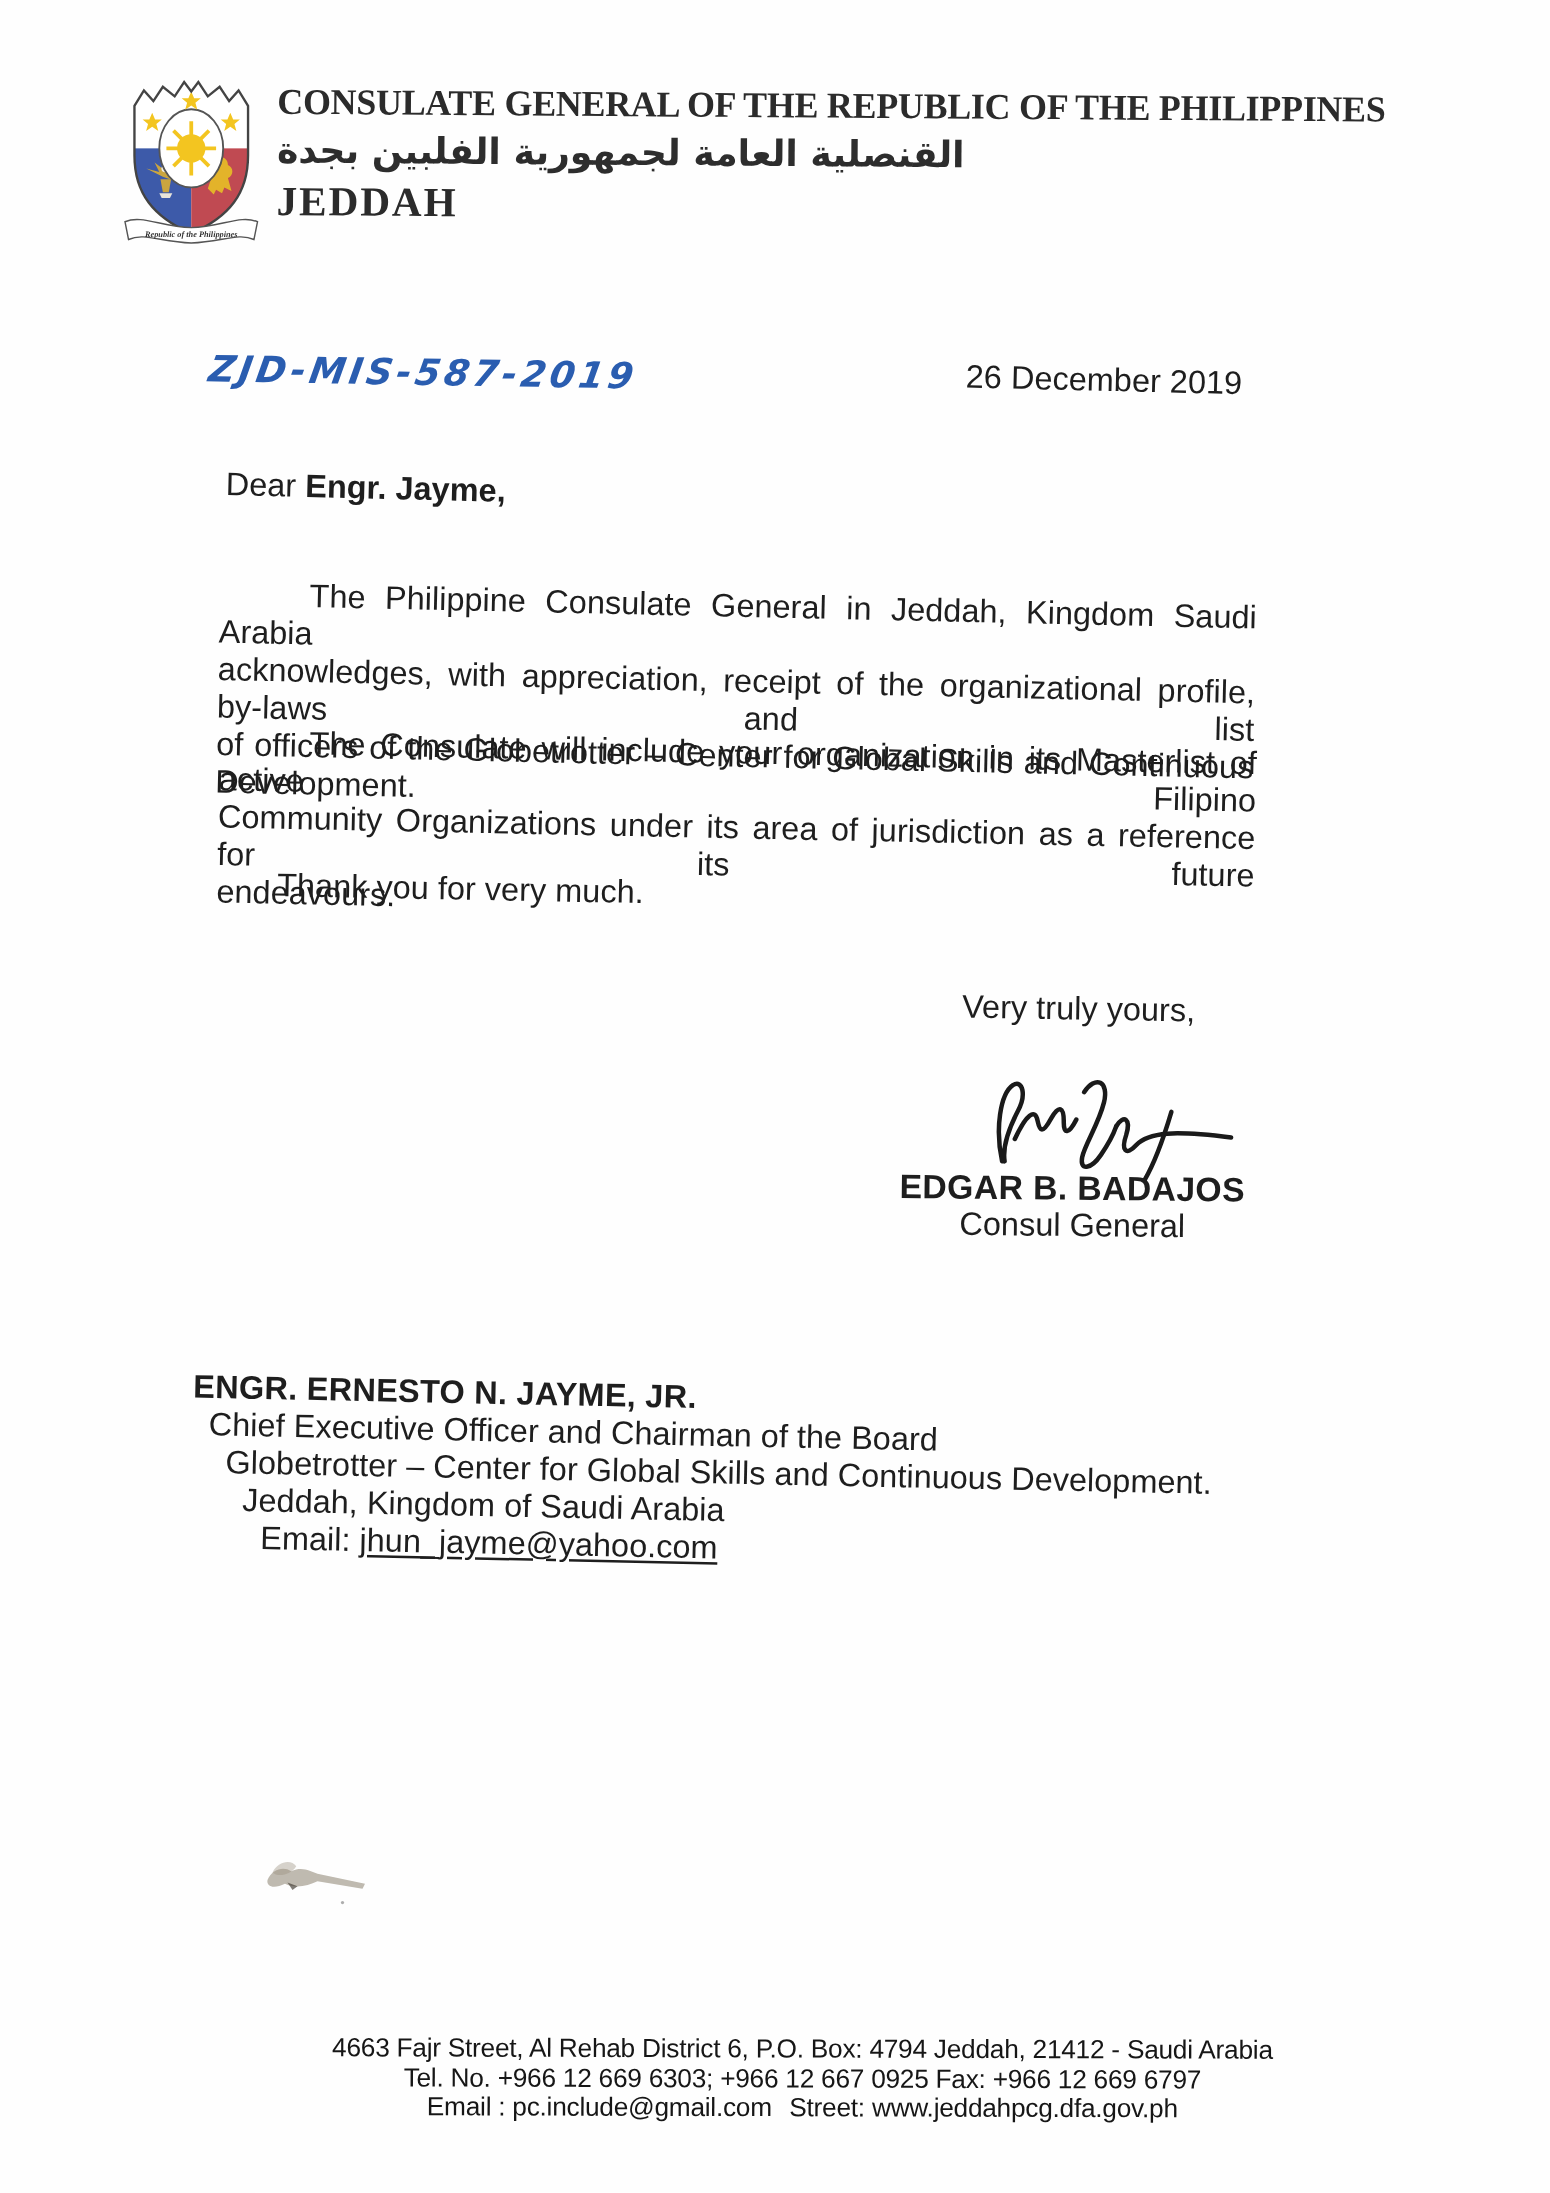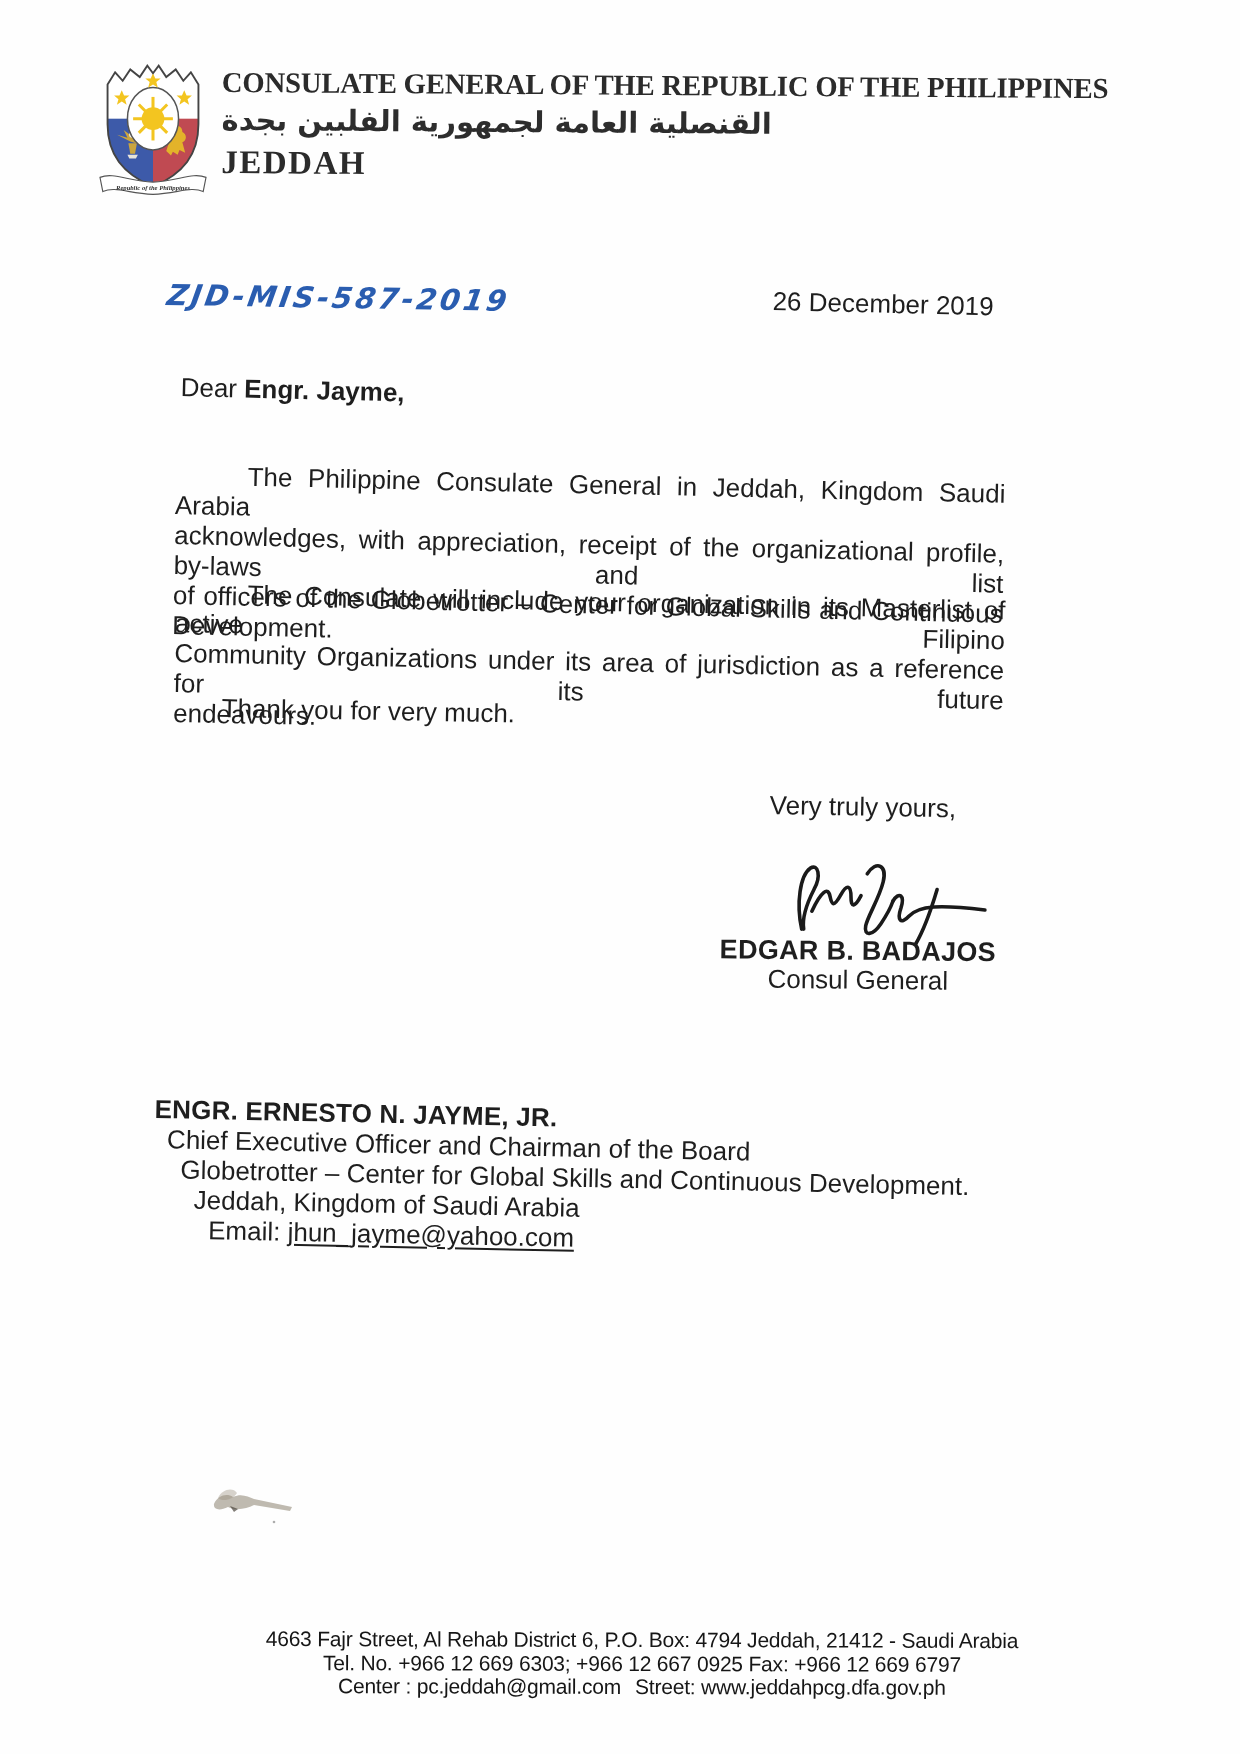--- a/index.html
+++ b/index.html
@@ -288,16 +288,16 @@
   <svg class="smudge" viewBox="0 0 90 45" aria-hidden="true">
     <path d="M6,22 C10,13 19,11 25,15 C34,11 40,15 46,17 L84,25 L82,29 L46,23 C38,27 28,29 20,25 C12,29 5,28 6,22 Z" fill="#8b8170" opacity="0.55"></path>
     <path d="M10,16 C14,7 25,5 29,11 C25,18 14,20 10,16 Z" fill="#9a917f" opacity="0.4"></path>
     <path d="M22,24 L30,27 L26,30 Z" fill="#4a453c" opacity="0.7"></path>
     <circle cx="66" cy="40" r="1.3" fill="#777777" opacity="0.6"></circle>
   </svg>
 
   <div class="footer">
     <div>4663 Fajr Street, Al Rehab District 6, P.O. Box: 4794 Jeddah, 21412 - Saudi Arabia</div>
     <div>Tel. No. +966 12 669 6303; +966 12 667 0925 Fax: +966 12 669 6797</div>
-    <div><span>Center : pc.jeddah@gmail.com</span><span class="f-gap"></span><span>Street: www.jeddahpcg.dfa.gov.ph</span></div>
+    <div><span>Email : pc.include@gmail.com</span><span class="f-gap"></span><span>Street: www.jeddahpcg.dfa.gov.ph</span></div>
   </div>
 
 </div>
 
 </body></html>

